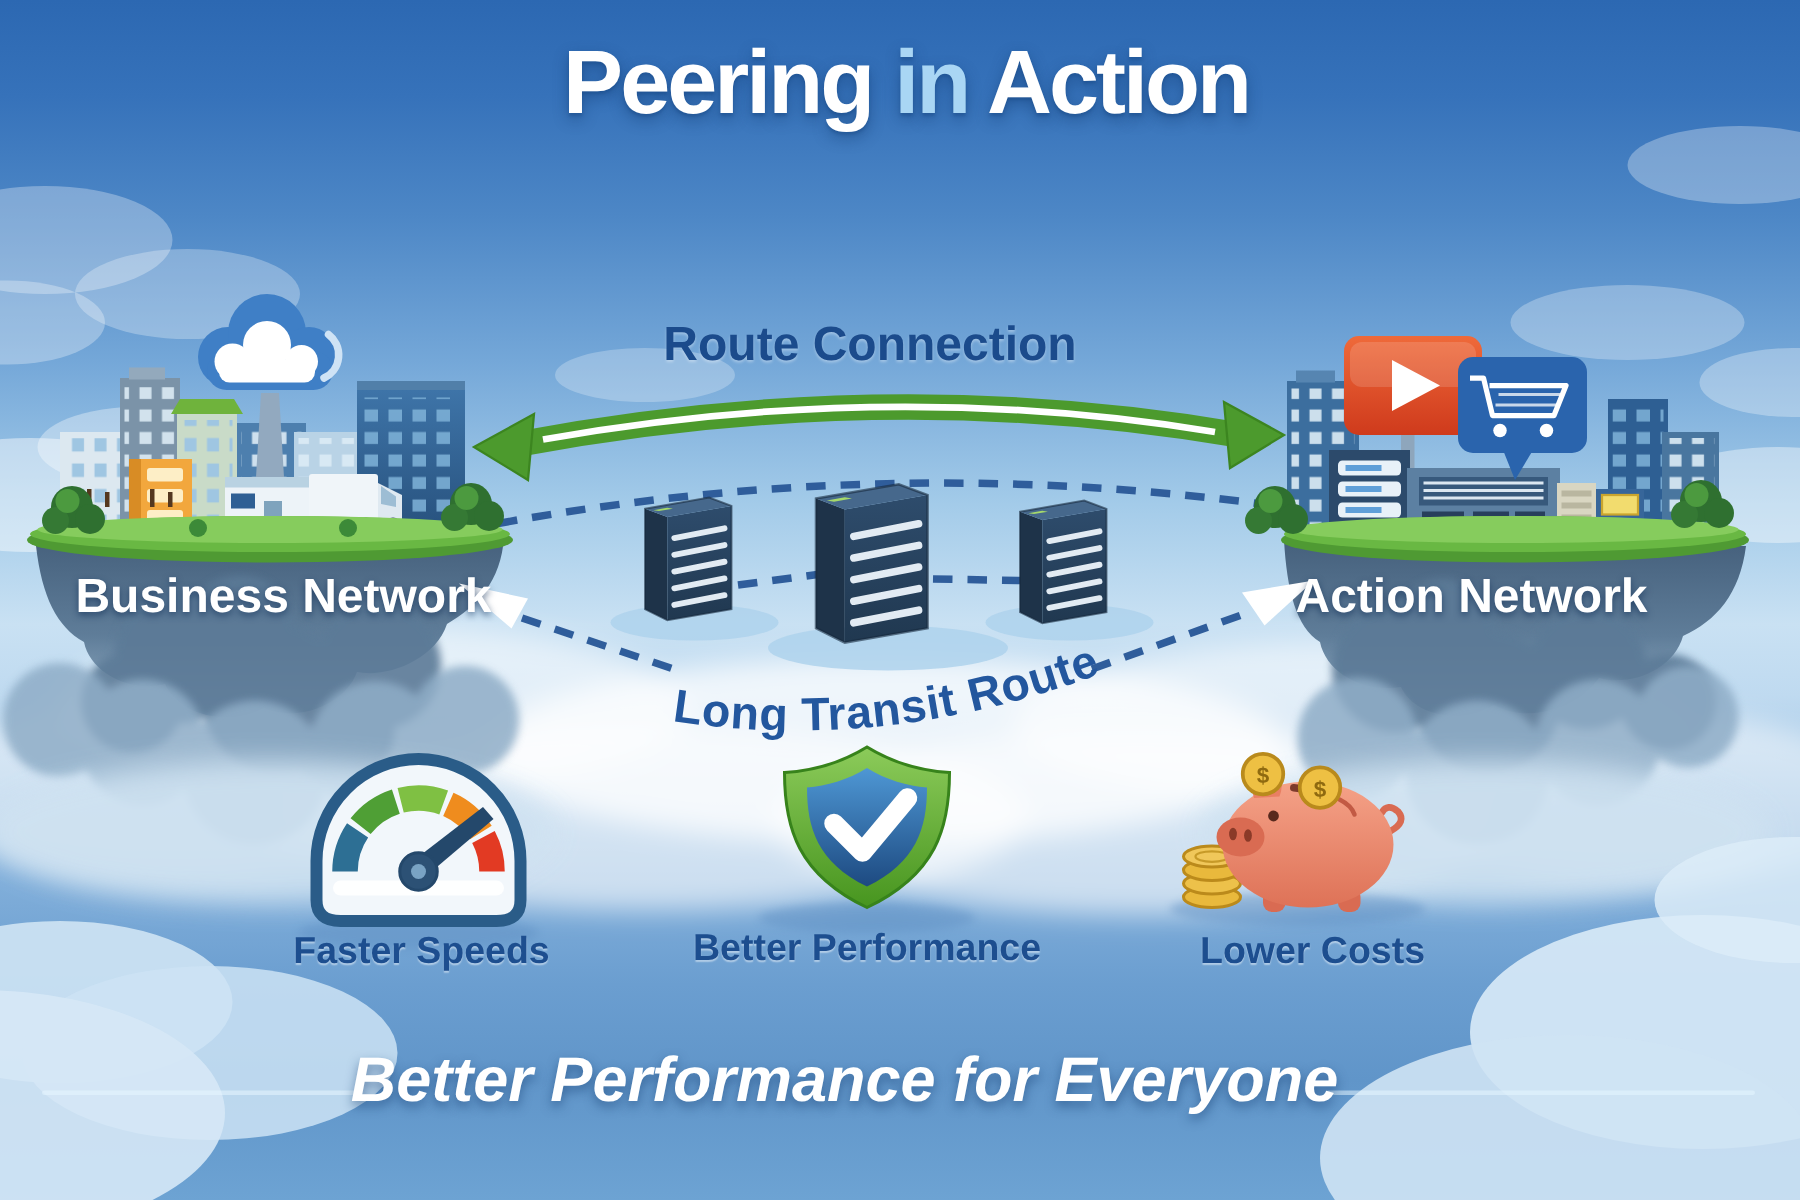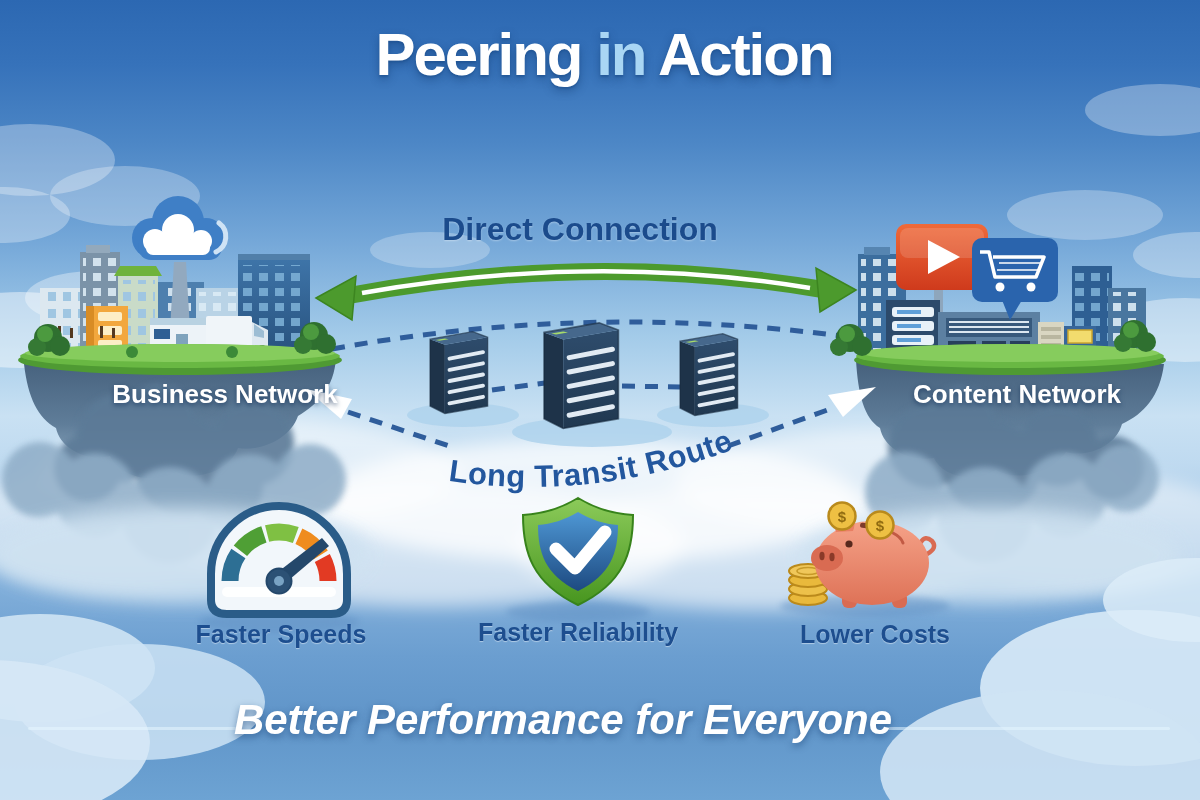--- a/index.html
+++ b/index.html
@@ -16,23 +16,22 @@
   .title{
     top:20px;left:604px;font-size:60px;font-weight:bold;letter-spacing:-2px;
     color:#ffffff;text-shadow:0 4px 10px rgba(16,56,108,.45),0 2px 2px rgba(20,70,130,.35);
   }
   .title .in{color:#a9d6f4;}
   .section-heading{
     top:211px;left:580px;font-size:32px;font-weight:bold;color:#1b4b8c;
     text-shadow:0 1px 2px rgba(255,255,255,.35);
   }
   .island-label{
-    font-size:26px;font-weight:bold;color:#ffffff;
+    font-size:32px;font-weight:bold;color:#ffffff;
     text-shadow:0 2px 5px rgba(15,45,85,.65);
-    margin-left:36px;
   }
   .island-label.left{top:379px;left:189px;}
   .island-label.right{top:379px;left:981px;}
   .benefit-label{
     font-size:25px;font-weight:bold;color:#1d4e8f;
     text-shadow:0 1px 1px rgba(255,255,255,.45);
   }
   .benefit-label.b0{top:620px;left:281px;}
   .benefit-label.b1{top:618px;left:578px;}
   .benefit-label.b2{top:620px;left:861px;margin-left:14px;}
@@ -421,29 +420,29 @@
     </g>
     <g>
       <circle cx="880" cy="525" r="13.5" fill="#eec043" stroke="#b98a1c" stroke-width="2.5"></circle>
       <text x="880" y="531" text-anchor="middle" font-size="15" font-weight="bold" fill="#8f6a10">$</text>
     </g>
   </g>
 </svg>
 
 <div class="txt title"><span>Peering</span> <span class="in">in</span> <span>Action</span></div>
 
-<div class="txt section-heading">Direct Connection</div>
+<div class="txt section-heading">Route Connection</div>
 
 <div class="txt island-label left">Business Network</div>
 
-<div class="txt island-label right">Content Network</div>
+<div class="txt island-label right">Action Network</div>
 
 <div class="txt benefit-label b0">Faster Speeds</div>
 
-<div class="txt benefit-label b1">Faster Reliability</div>
+<div class="txt benefit-label b1">Better Performance</div>
 
 <div class="txt benefit-label b2">Lower Costs</div>
 
 <div class="tag-line-bar left"></div>
 <div class="txt tagline">Better Performance for Everyone</div>
 <div class="tag-line-bar right"></div>
 
 </div>
 
 </body></html>

